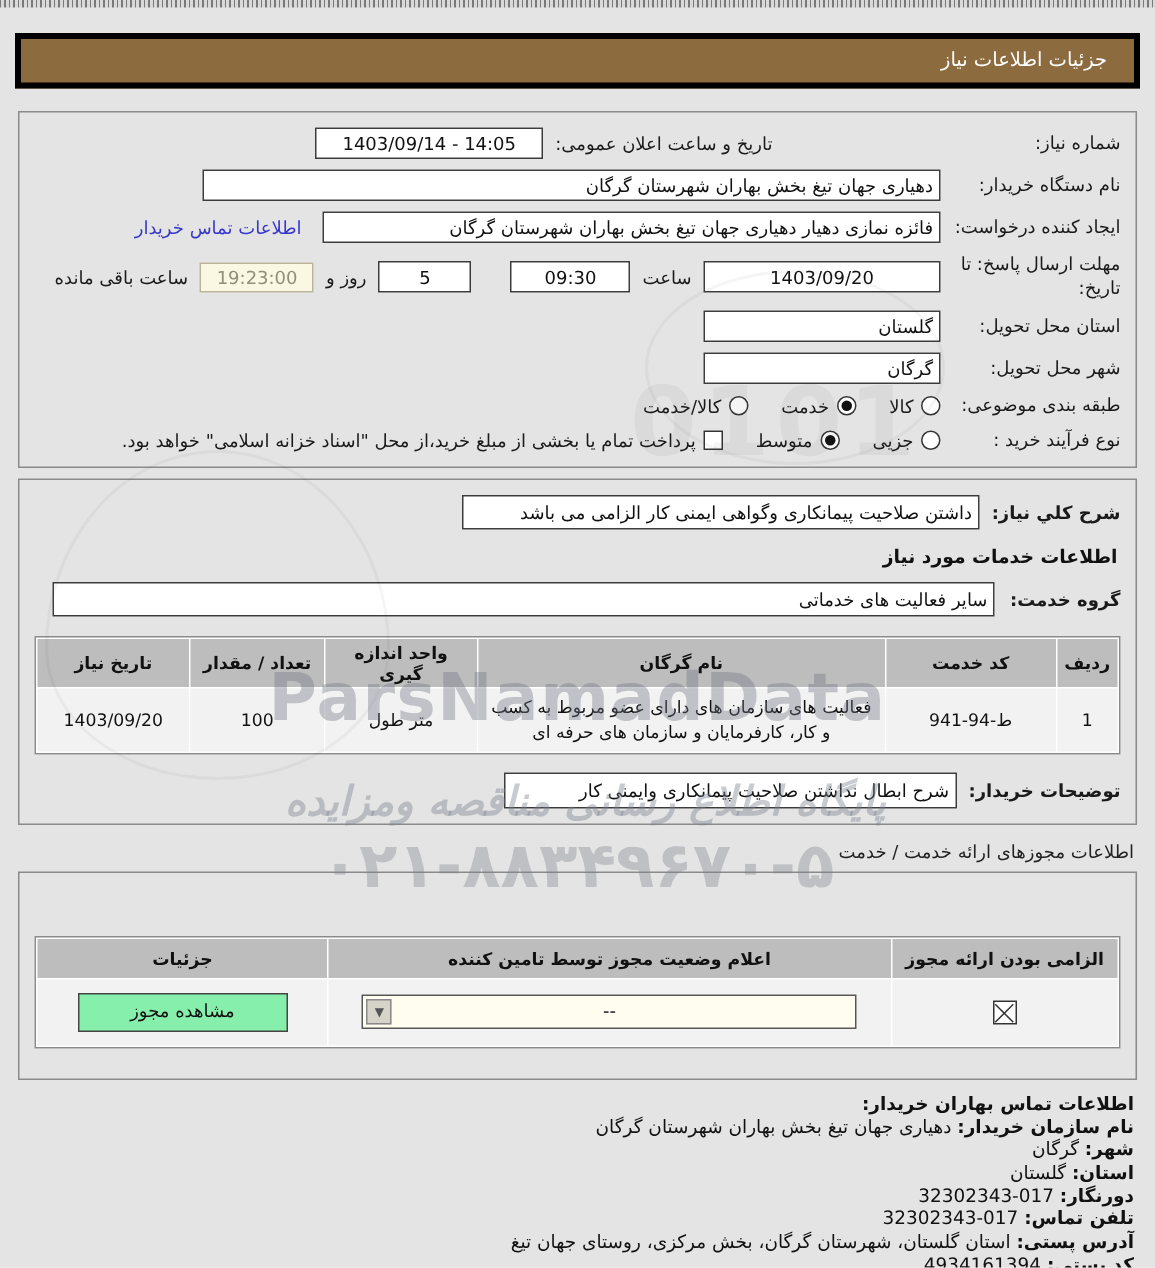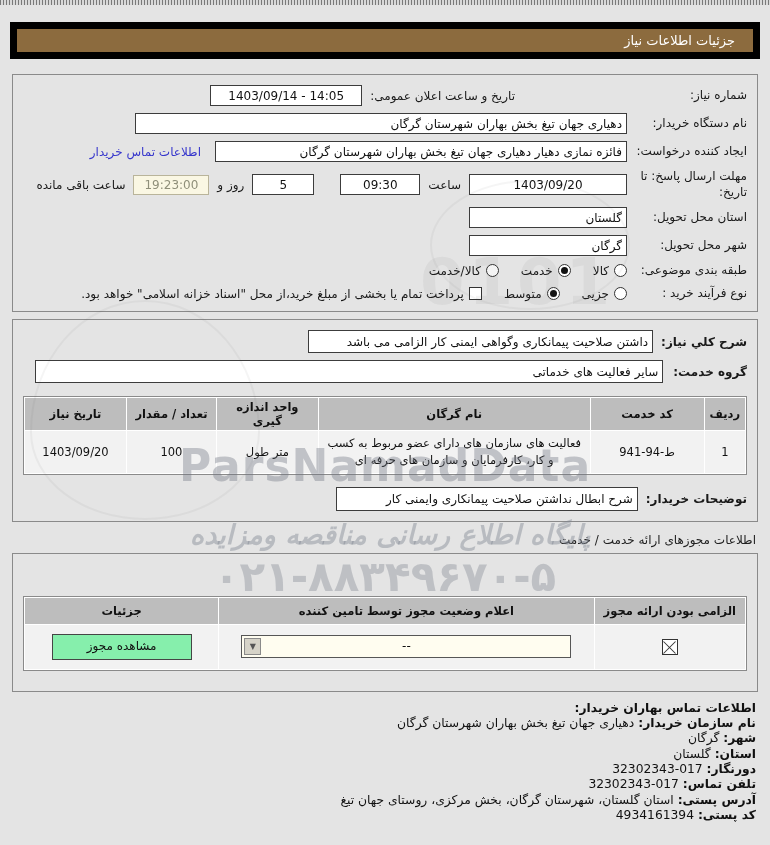--- a/index.html
+++ b/index.html
@@ -4,21 +4,21 @@
 <style>
   * { box-sizing: border-box; }
   html,body { margin:0; padding:0; }
   body { font-family: "DejaVu Sans", sans-serif; }
   .page { position:relative; width:770px; height:845px; background:#e4e4e4; overflow:hidden; direction:rtl; }
 
   .top-strip { height:5px; width:100%;
     background: repeating-linear-gradient(90deg,#7a7a7a 0 1px,#d9d9d9 1px 3px); }
 
   .title-bar { margin:17px 10px 15px 10px; height:37px; background:#8c6b3e;
-    border:7px solid #000000; color:#fff; font-size:13px; display:flex;
+    border:4px solid #000000; color:#fff; font-size:13px; display:flex;
     align-items:center; padding:0 18px; position:relative; z-index:1; }
 
   .group-box { margin:0 12px; border:1px solid #8a8a8a; padding:10px 10px 8px 10px;
     position:relative; z-index:1; }
   .gap { height:7px; }
 
   .frow { display:flex; align-items:center; margin-bottom:7px; font-size:12px; color:#1a1a1a; }
   .frow:last-child { margin-bottom:2px; }
   .flabel { width:120px; flex:0 0 120px; padding-left:6px; line-height:1.3; }
   .inp { background:#fff; border:1px solid #3c3c3c; height:21px; display:inline-flex;
@@ -178,20 +178,21 @@
 
   <div class="gap"></div>
 
   <div class="group-box">
 
     <div class="frow">
       <span class="b" style="margin-left:8px">شرح کلي نياز:</span>
       <span class="inp" style="width:345px;height:23px">داشتن صلاحیت پیمانکاری وگواهی ایمنی کار الزامی می باشد</span>
     </div>
 
+    <div class="sec-head">اطلاعات خدمات مورد نیاز</div>
 
     <div class="frow">
       <span class="b" style="margin-left:10px">گروه خدمت:</span>
       <span class="inp" style="width:628px;height:23px">سایر فعالیت های خدماتی</span>
     </div>
 
     <table class="grid svc-table">
       <colgroup>
         <col style="width:40px">
           <col style="width:112px">

